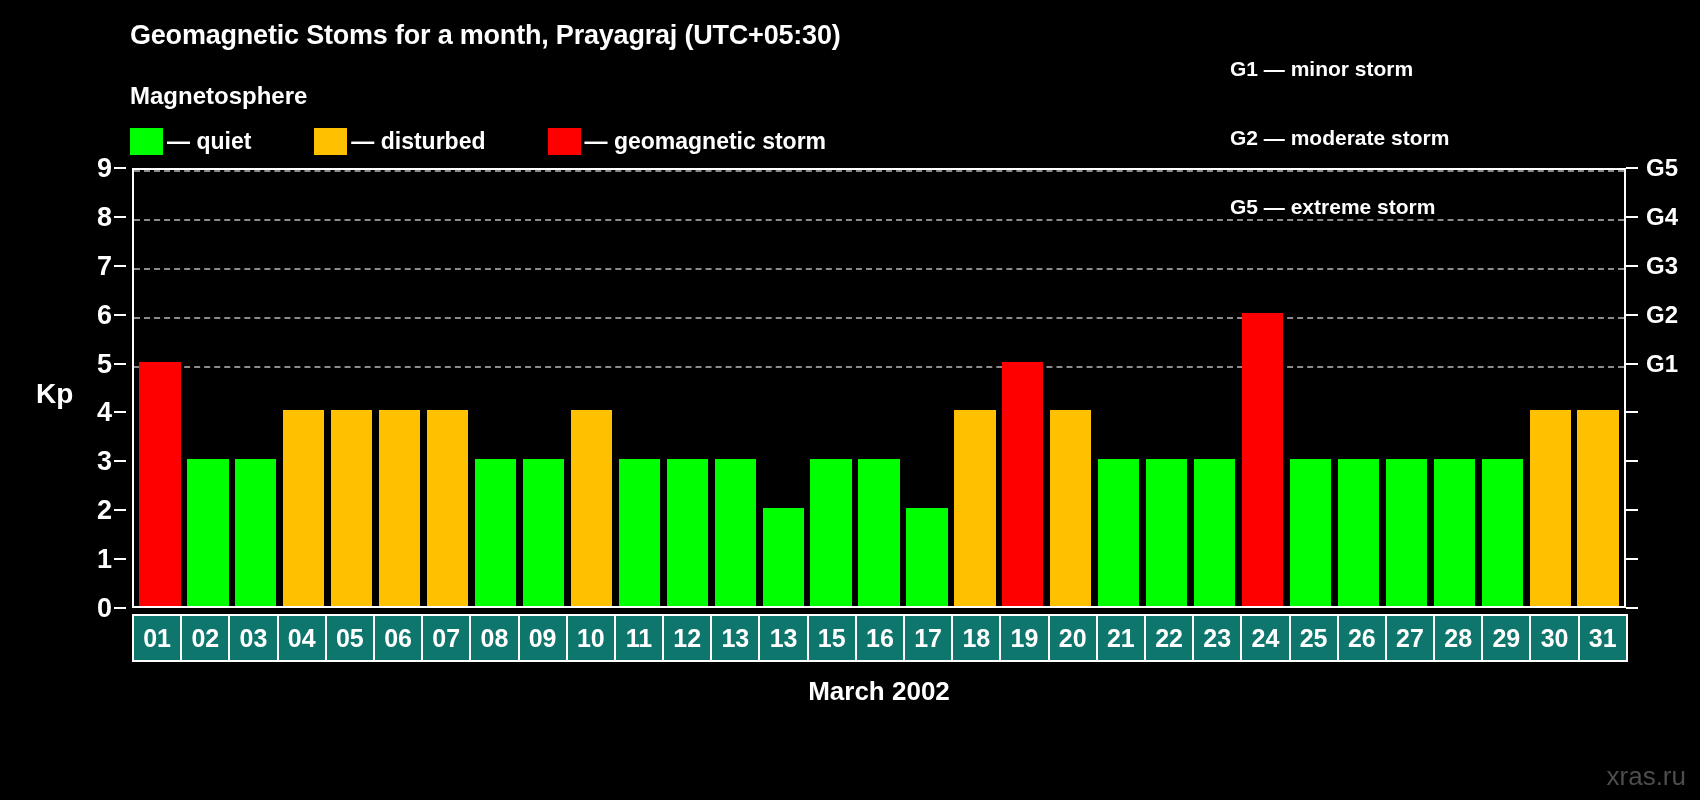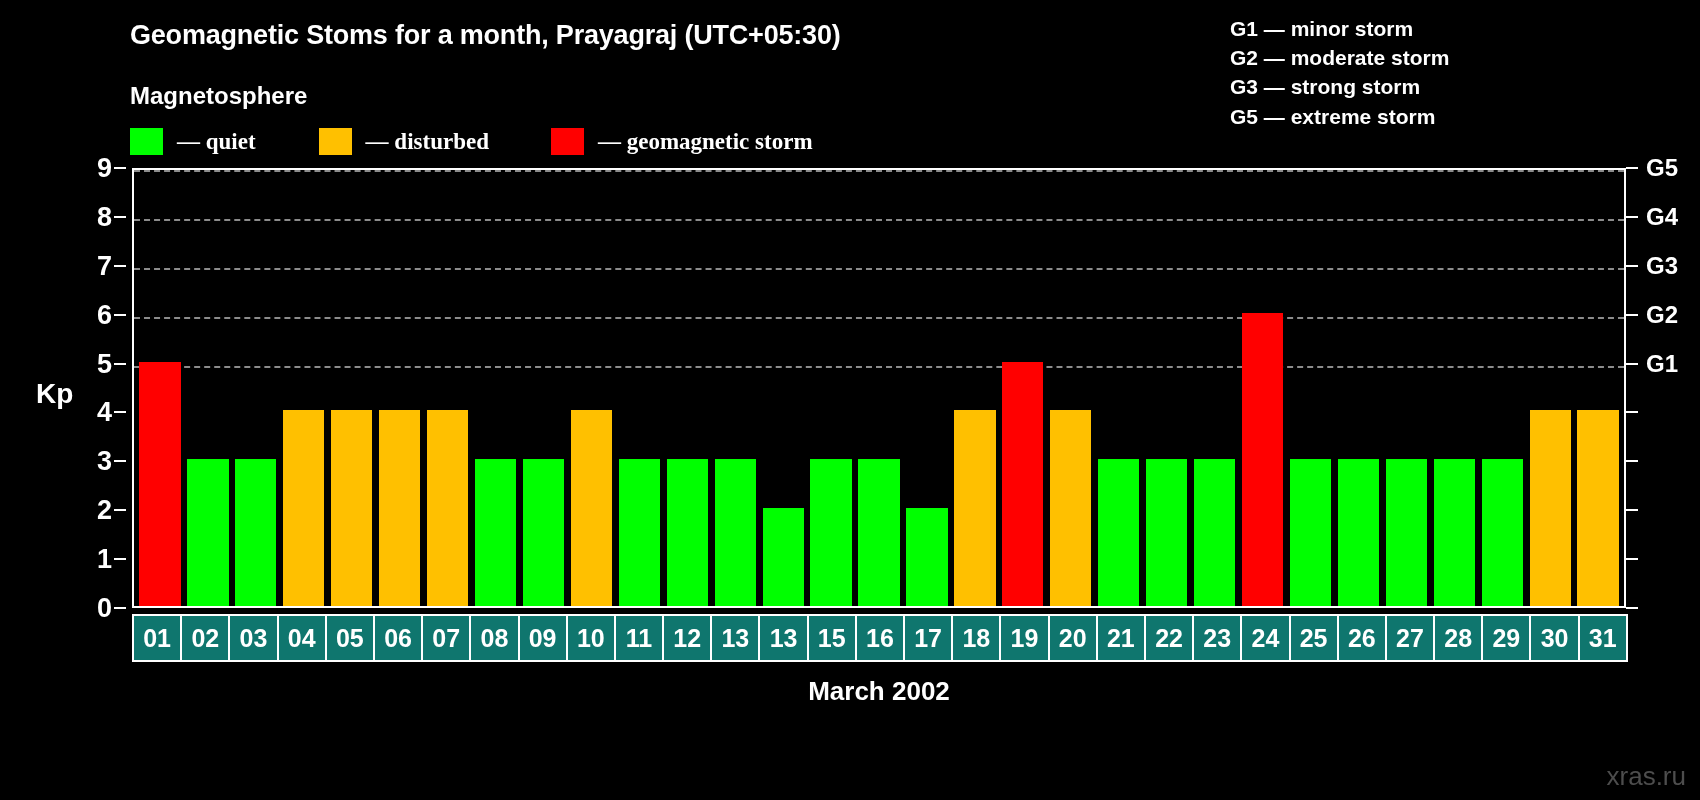--- a/index.html
+++ b/index.html
@@ -49,36 +49,35 @@
     white-space: nowrap;
   }
   .legend-swatch {
     width: 33px;
     height: 27px;
     display: inline-block;
   }
   .legend-text {
     font-size: 23px;
     font-weight: bold;
-    margin-left: 14px;
-    font-family: Liberation Serif, serif;
+    margin-left: 4px;
   }
   .legend-gap-1 { width: 63px; }
   .legend-gap-2 { width: 62px; }
 
   
   #gscale-legend {
     position: absolute;
     left: 1230px;
     top: 14px;
     font-size: 21px;
     font-weight: bold;
     line-height: 1.39;
   }
-  .gscale-row { white-space: nowrap; }
+  .gscale-row { white-space: nowrap; margin-top: 40px; }
 
   
   #plot-frame {
     position: absolute;
     left: 132px;
     top: 168px;
     width: 1494px;
     height: 440px;
     border: 2px solid #ffffff;
     box-sizing: border-box;
@@ -236,21 +235,20 @@
   <span class="legend-gap-2"></span>
   <div class="legend-entry">
     <span class="legend-swatch" id="sw-storm" style="background: rgb(255, 0, 0);"></span>
     <span class="legend-text">— geomagnetic storm</span>
   </div>
 </div>
 
 <div id="gscale-legend">
   <div class="gscale-row">G1 — minor storm</div>
   <div class="gscale-row">G2 — moderate storm</div>
-  <div class="gscale-row">G3 — strong storm</div>
   <div class="gscale-row">G5 — extreme storm</div>
 </div>
 
 <div id="y-axis-left">
     <div class="ytick-mark" style="top: 440px;"></div>
     <div class="ytick-label" style="top: 440px;">0</div>
     <div class="ytick-mark" style="top: 391.111px;"></div>
     <div class="ytick-label" style="top: 391.111px;">1</div>
     <div class="ytick-mark" style="top: 342.222px;"></div>
     <div class="ytick-label" style="top: 342.222px;">2</div>

